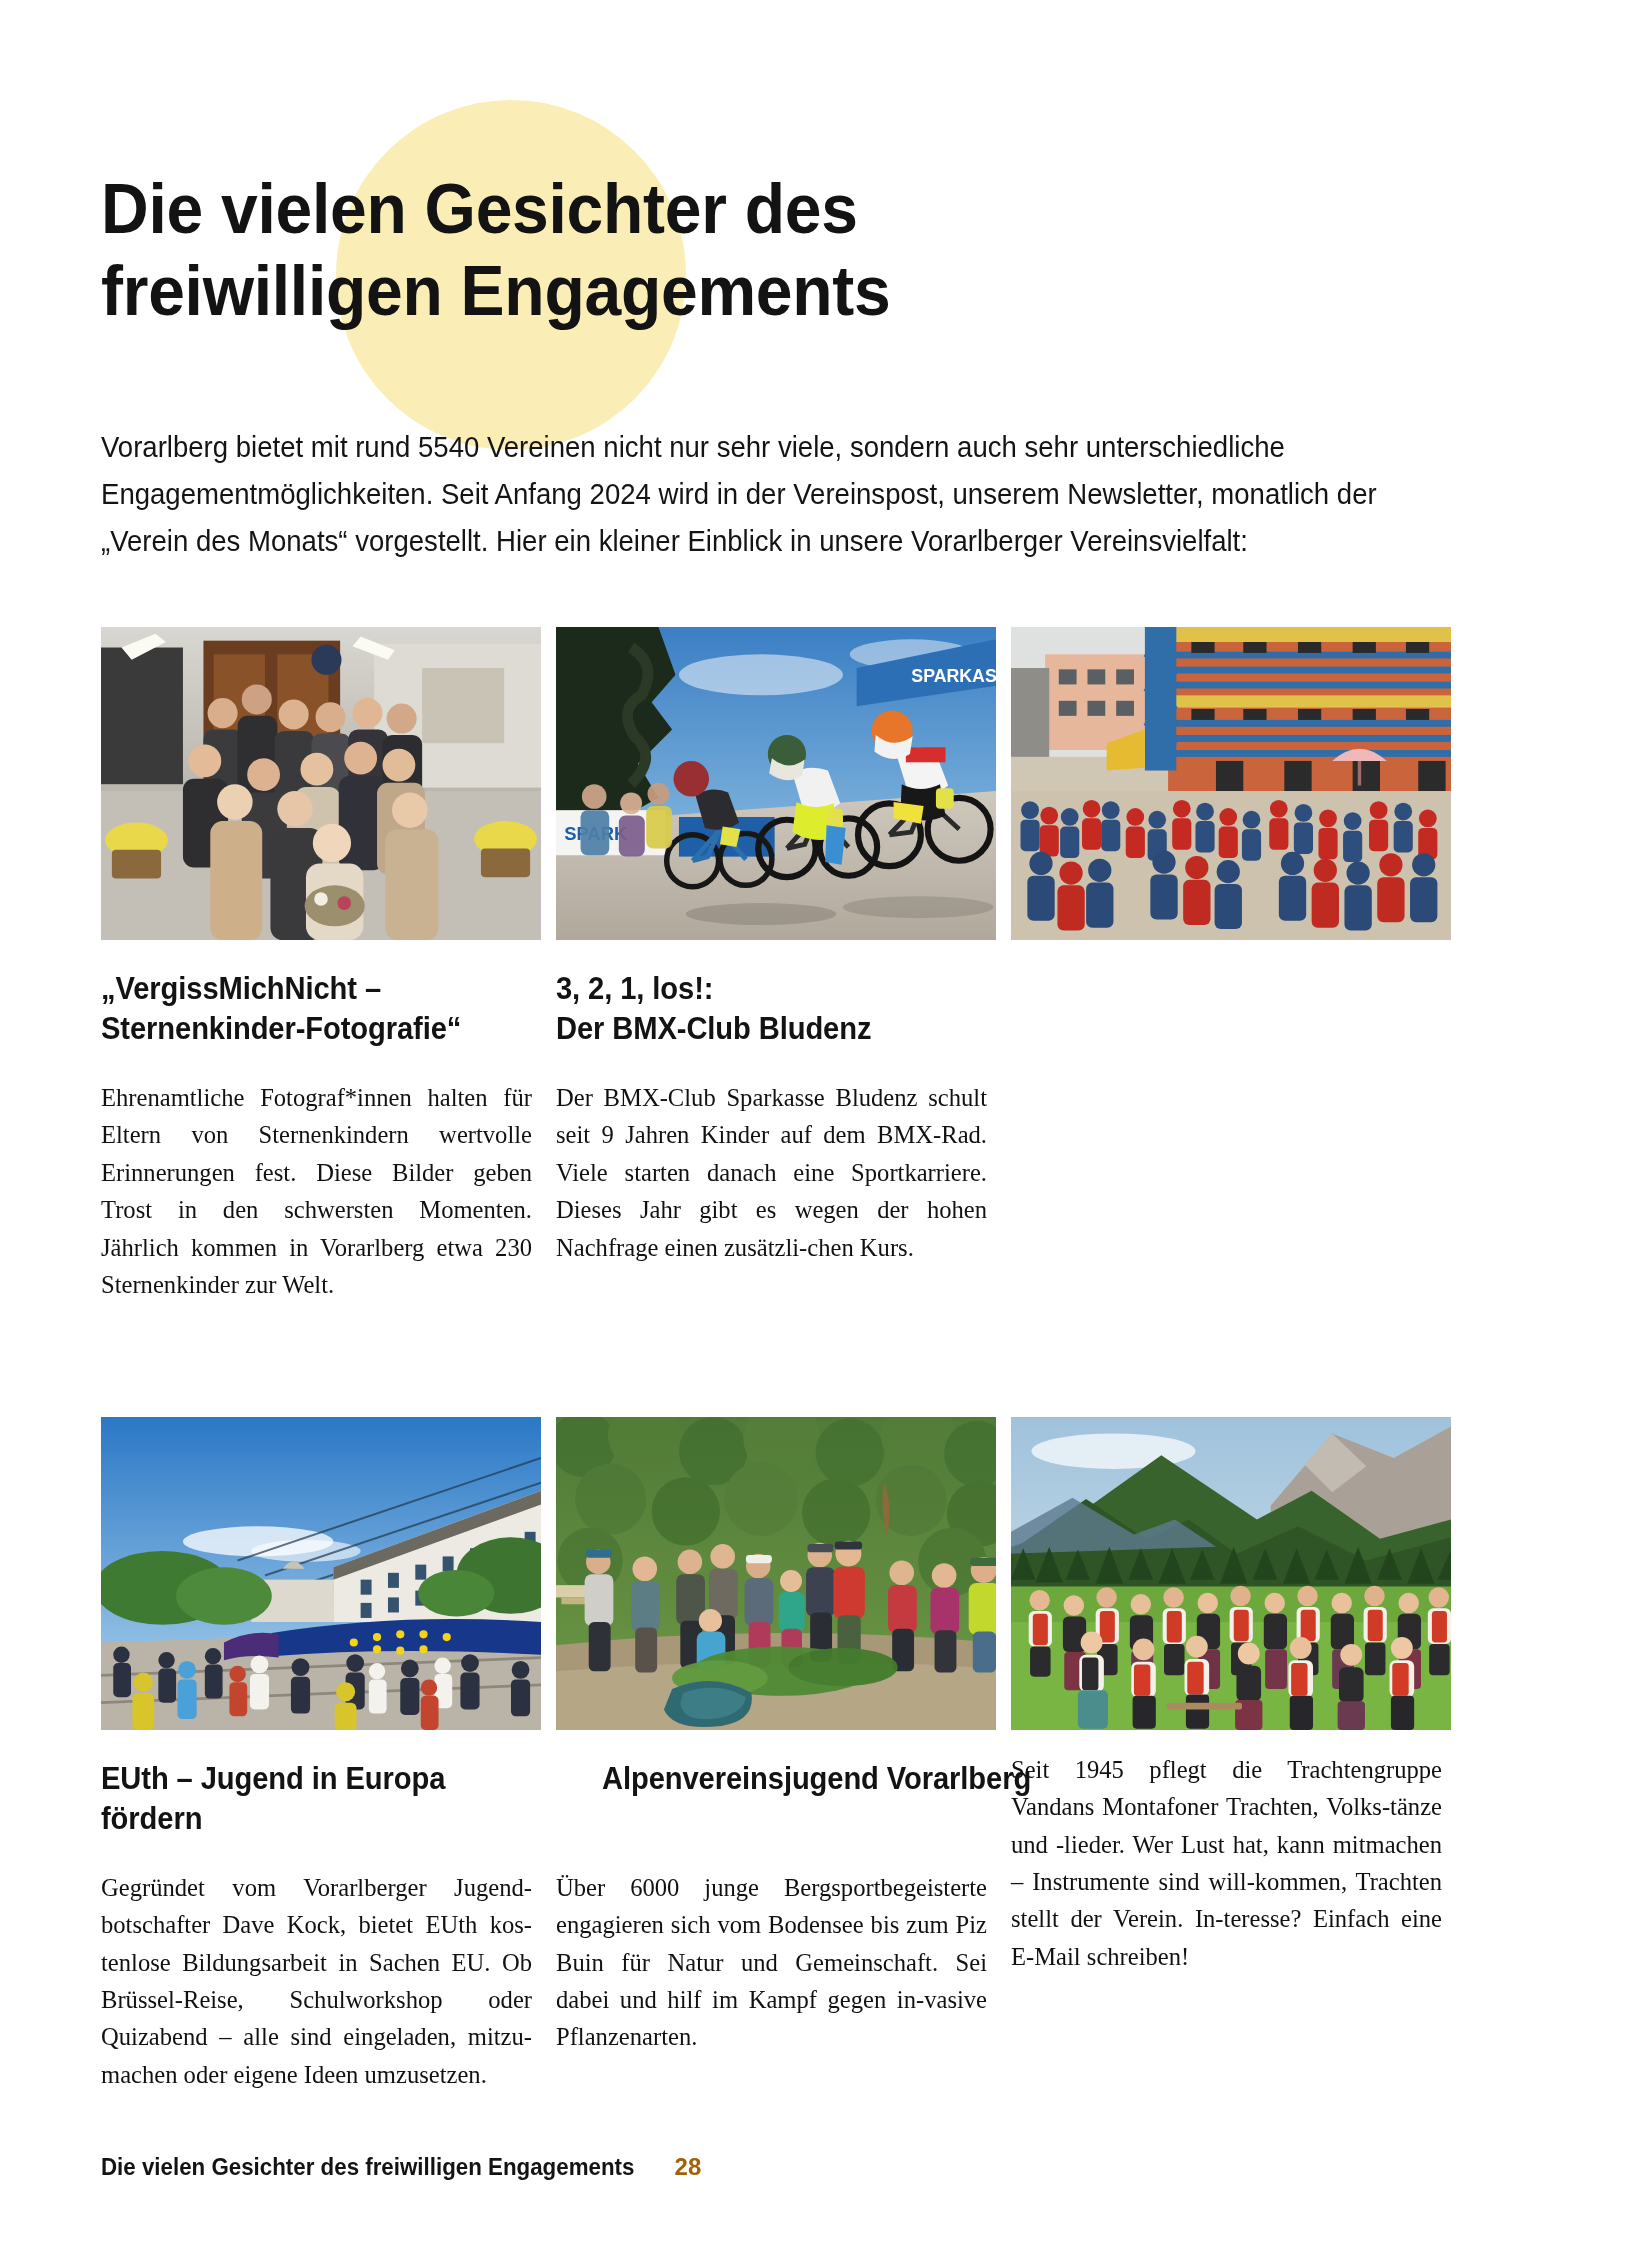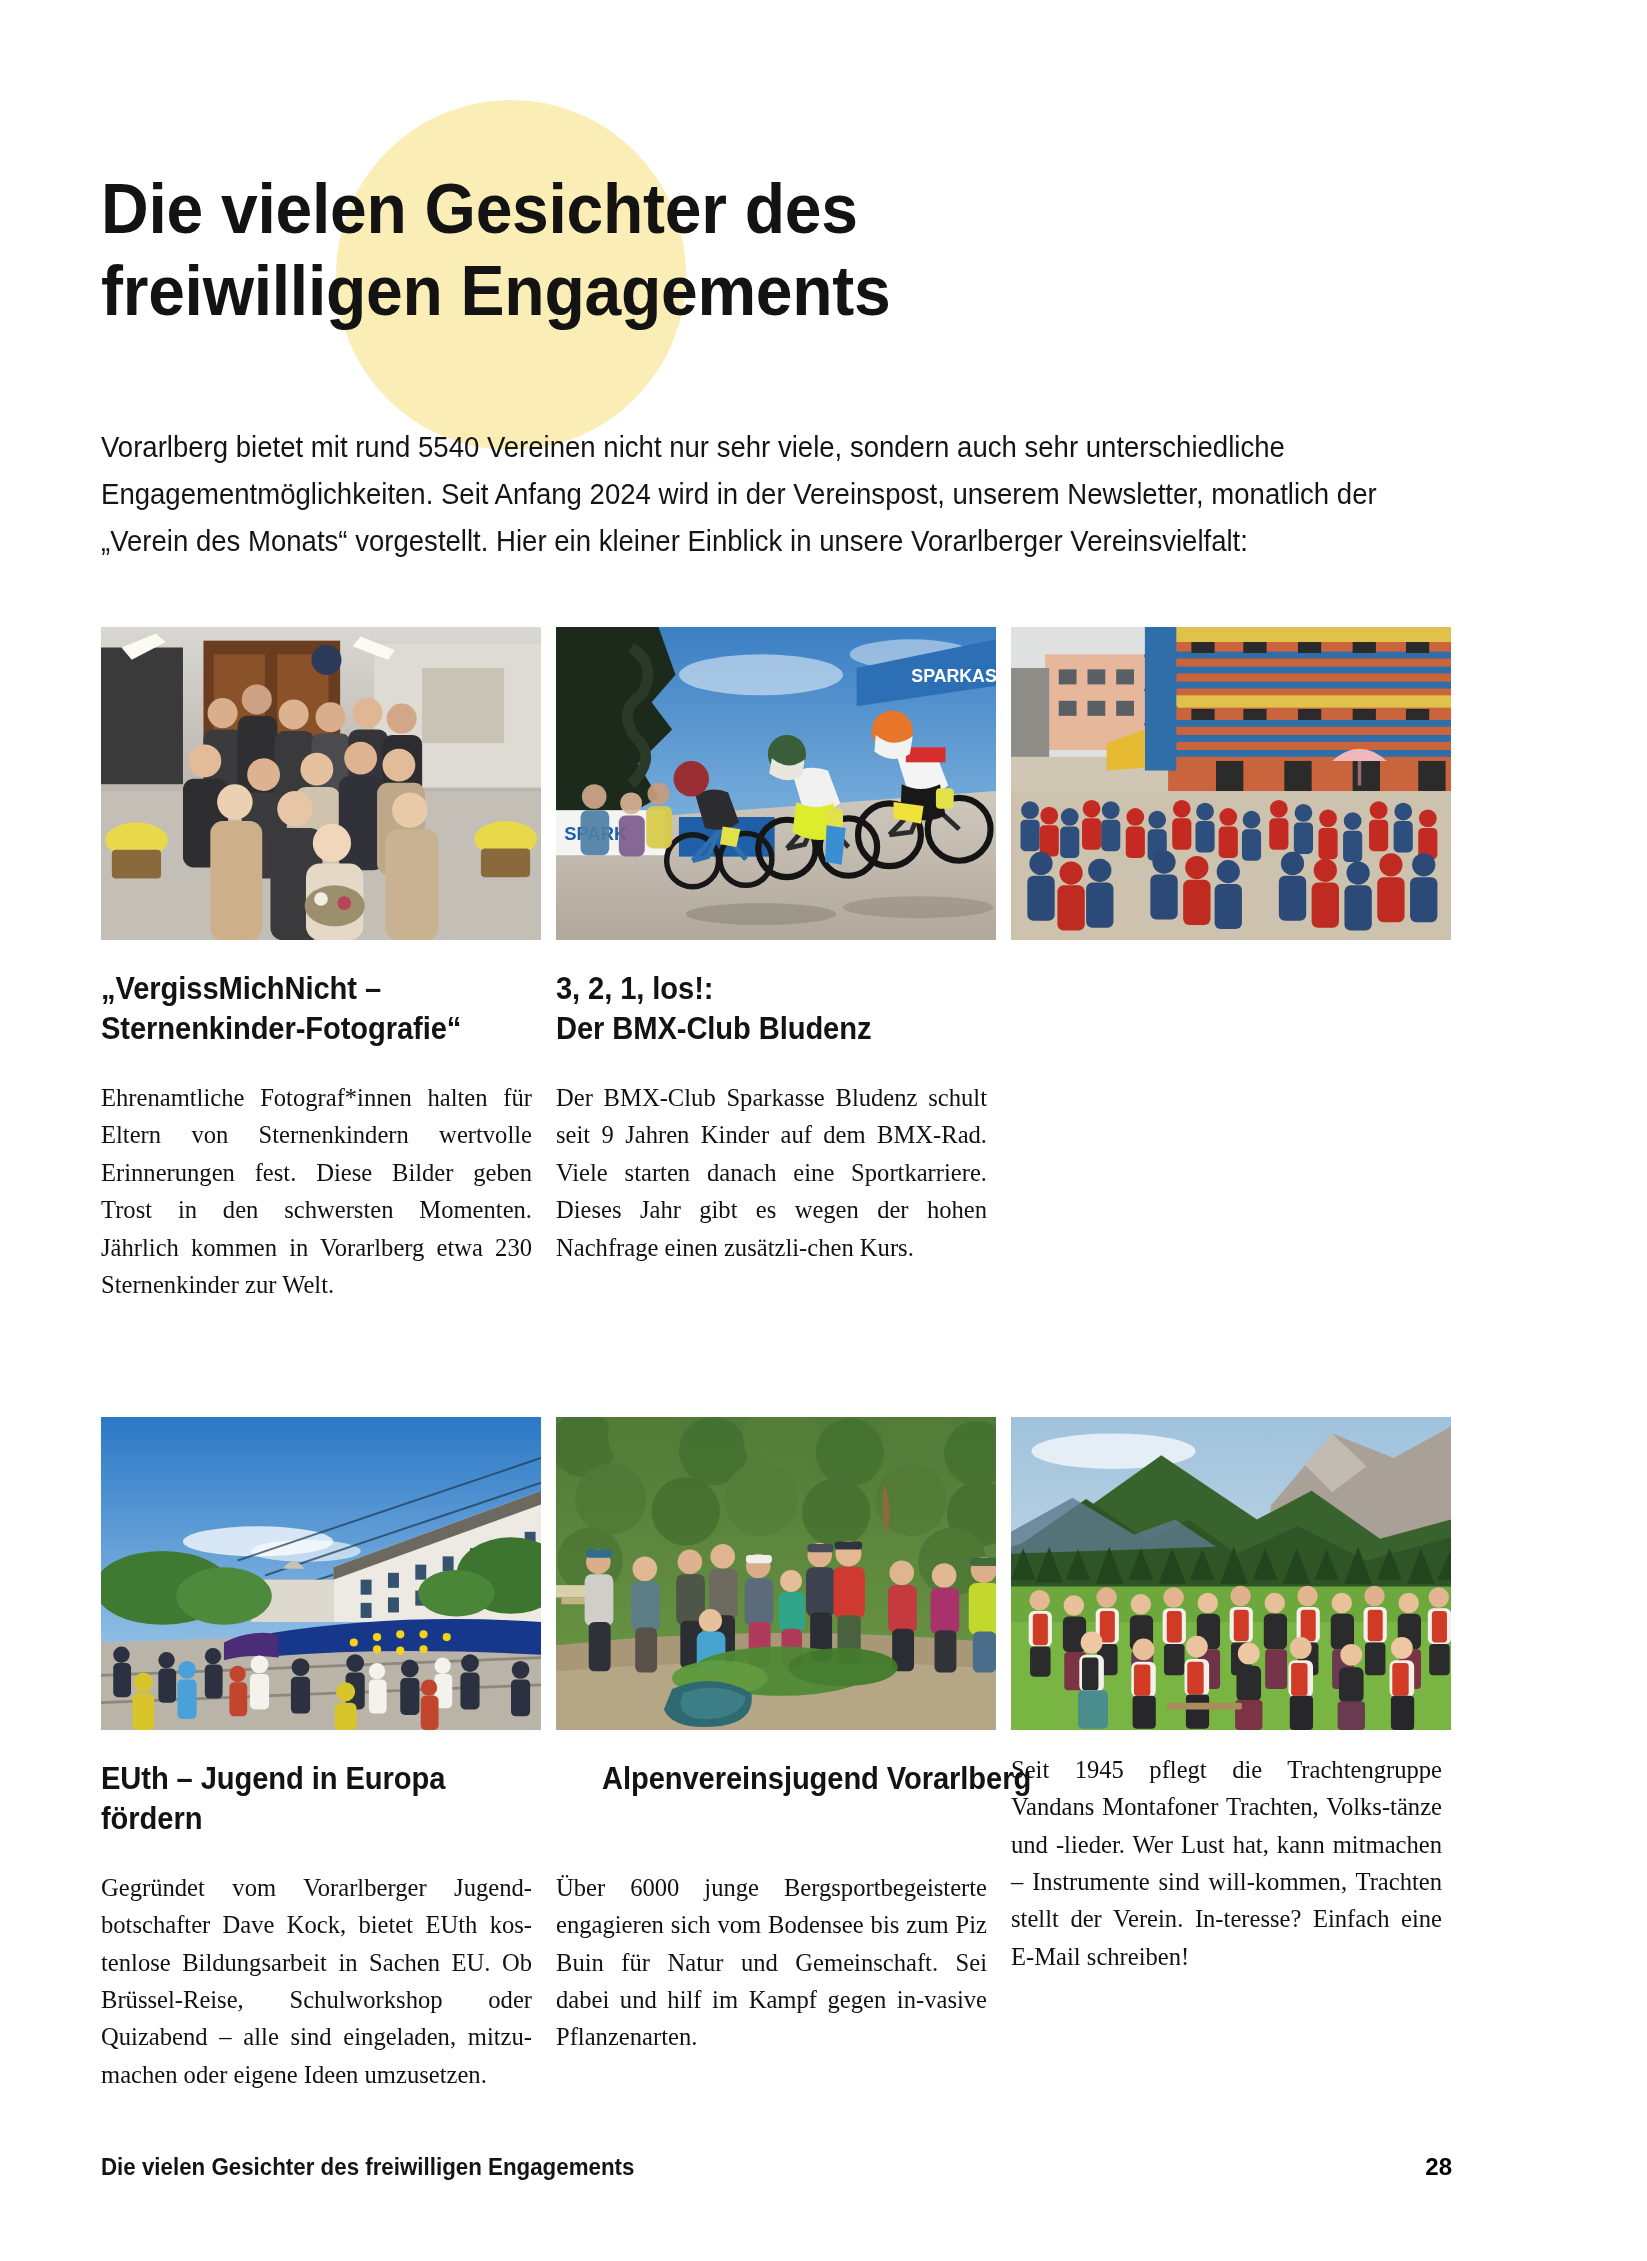--- a/index.html
+++ b/index.html
@@ -122,35 +122,34 @@
 
   
   .footer {
     position: absolute;
     left: 101px;
     top: 2153px;
     width: 1351px;
     z-index: 2;
     display: flex;
     align-items: baseline;
-    justify-content: space-between;
   }
   .footer-title {
     font-family: "Liberation Sans", sans-serif;
     font-weight: 700;
     font-size: 24px;
     color: #131313;
     transform: scaleX(0.93);
     transform-origin: left center;
   }
   .footer-page {
     font-family: "Liberation Sans", sans-serif;
     font-weight: 700;
     font-size: 24px;
-    color: #000000;
+    color: #a16207;
   }
 </style>
 </head>
 <body>
 
 <div class="page">
 
   <div class="highlight-blob"></div>
 
   <h1 class="page-title">

